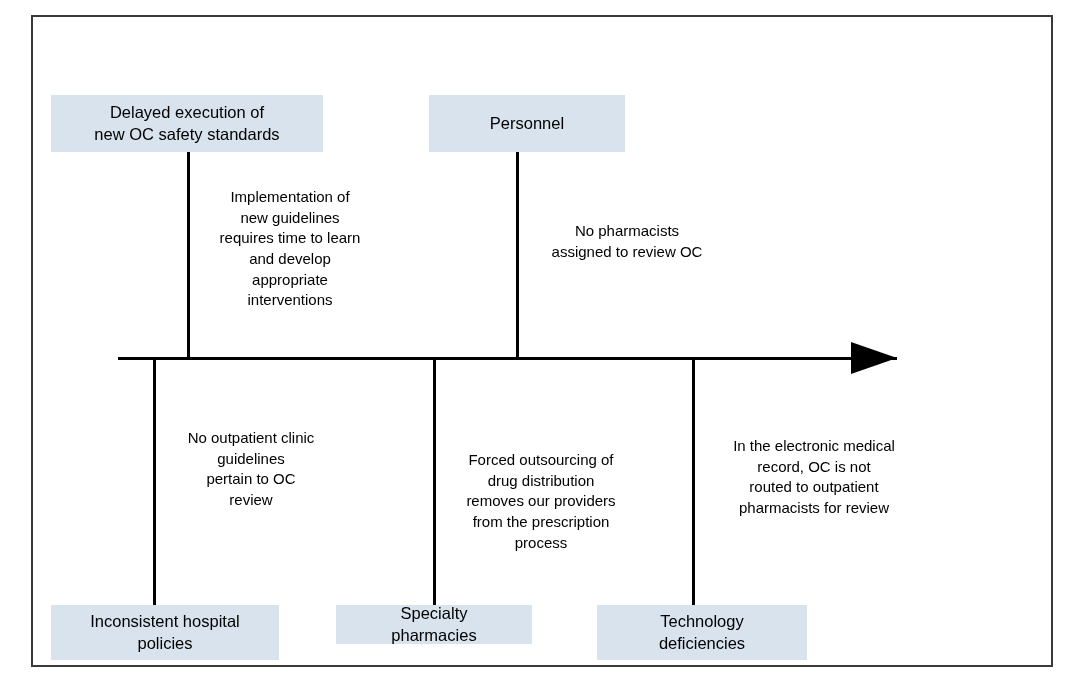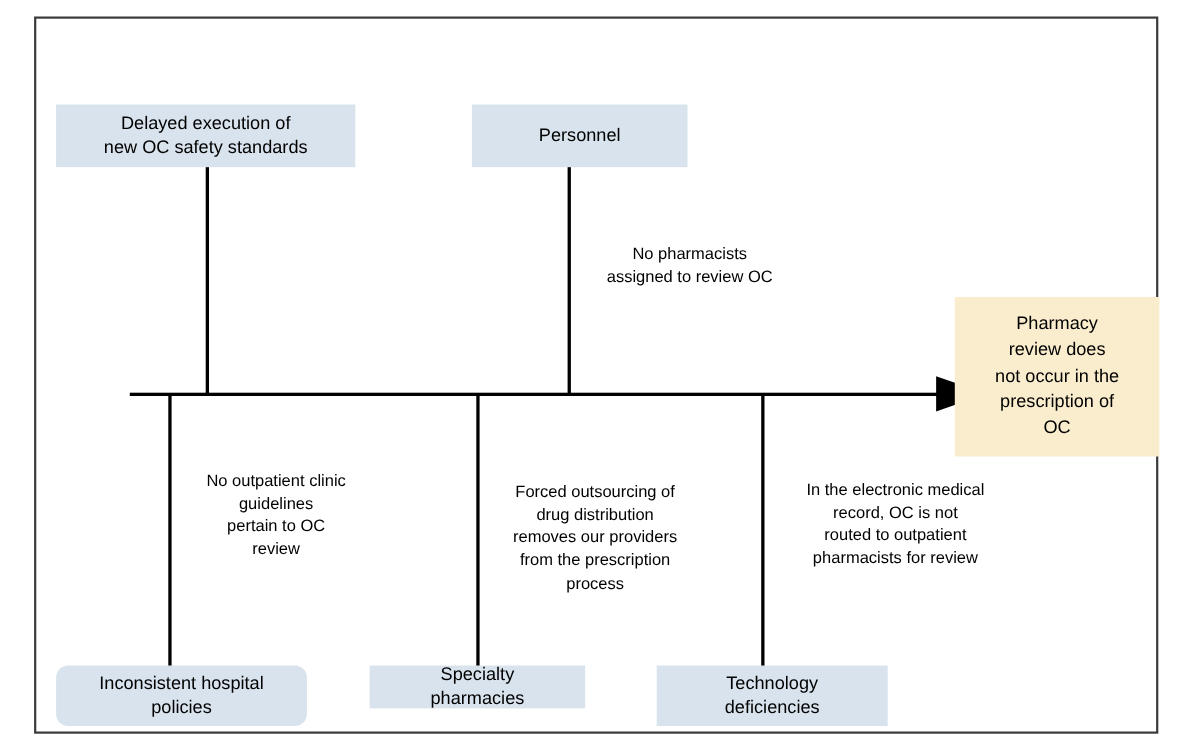--- a/index.html
+++ b/index.html
@@ -108,49 +108,50 @@
 
     <div class="bone-v" style="left:120px; top:341px; height:272px;"></div>
     <div class="bone-v" style="left:400px; top:341px; height:272px;"></div>
     <div class="bone-v" style="left:659px; top:341px; height:272px;"></div>
 
     <div class="cat-box" style="left:18px; top:78px; width:272px; height:57px;">Delayed execution of
 new OC safety standards</div>
 
     <div class="cat-box" style="left:396px; top:78px; width:196px; height:57px;">Personnel</div>
 
-    <div class="cat-box" style="left:18px; top:588px; width:228px; height:55px;border-radius:11px;">Inconsistent hospital
+    <div class="cat-box" style="left:18px; top:588px; width:228px; height:55px;">Inconsistent hospital
 policies</div>
 
     <div class="cat-box" style="left:303px; top:588px; width:196px; height:39px;">Specialty
 pharmacies</div>
 
     <div class="cat-box" style="left:564px; top:588px; width:210px; height:55px;">Technology
 deficiencies</div>
 
+    <div class="cause-text" style="left:162px; top:170px; width:190px;">Implementation of
+new guidelines
+requires time to learn
+and develop
+appropriate
+interventions</div>
 
     <div class="cause-text" style="left:128px; top:411px; width:180px;">No outpatient clinic
 guidelines
 pertain to OC
 review</div>
 
     <div class="cause-text" style="left:491px; top:204px; width:206px;">No pharmacists
 assigned to review OC</div>
 
-    <div class="cause-text" style="left:408px; top:421px; width:200px;">Forced outsourcing of
+    <div class="cause-text" style="left:408px; top:433px; width:200px;">Forced outsourcing of
 drug distribution
 removes our providers
 from the prescription
 process</div>
 
     <div class="cause-text" style="left:667px; top:419px; width:228px;">In the electronic medical
 record, OC is not
 routed to outpatient
 pharmacists for review</div>
 
-    <div class="effect-box" style="left:835px; top:253px; width:186px; height:145px;">Pharmacy
-review does
-not occur in the
-prescription of
-OC</div>
 
   </div>
 </div>
 
 </body></html>

